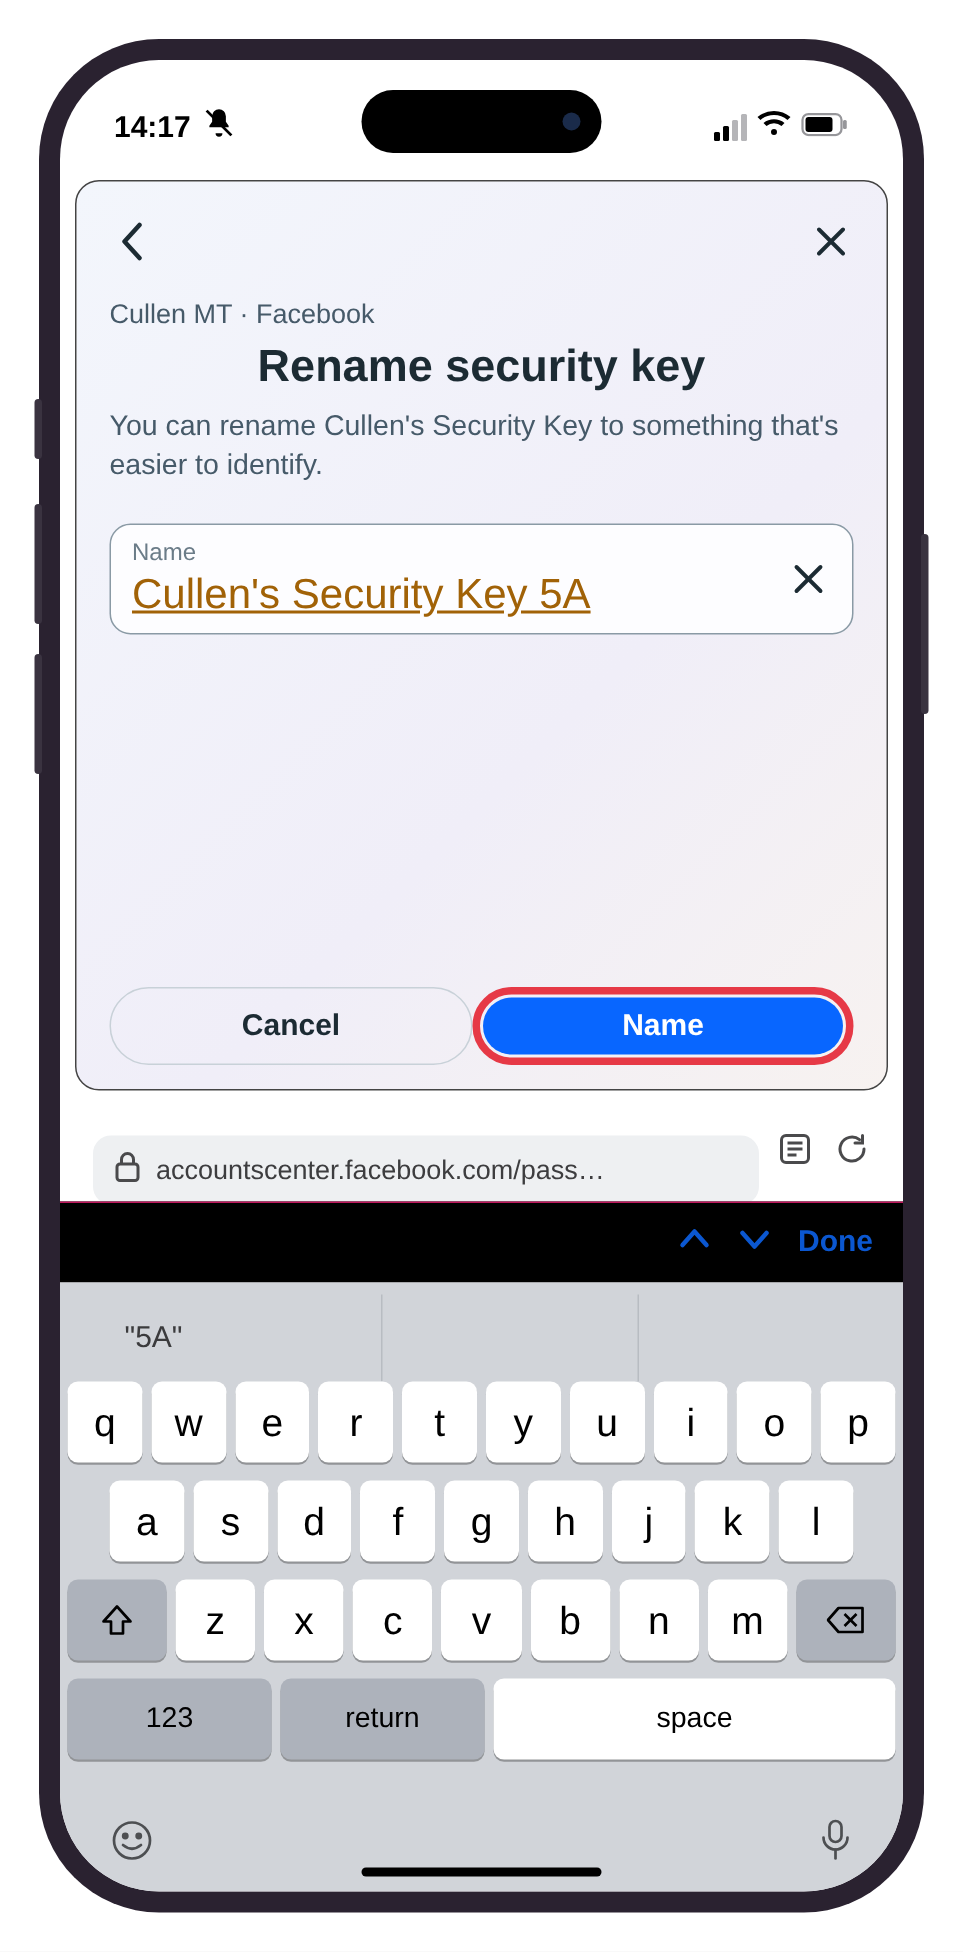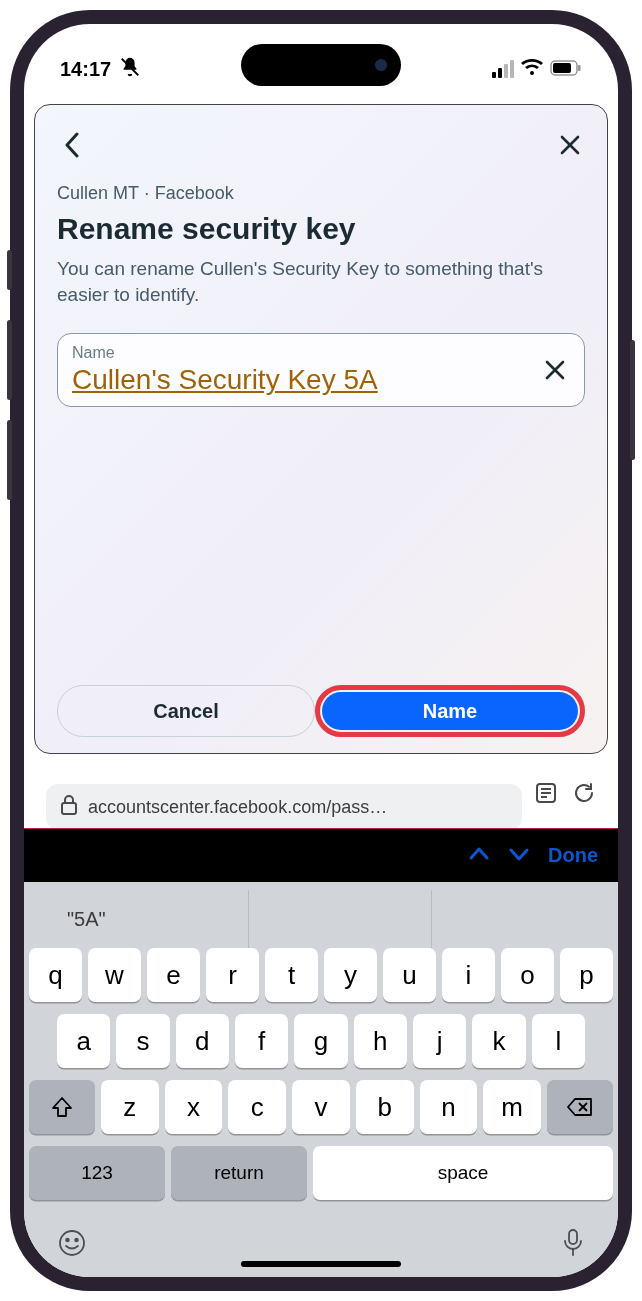--- a/index.html
+++ b/index.html
@@ -1,35 +1,35 @@
 <!DOCTYPE html>
 <html><head>
 <meta charset="utf-8">
 <style>
   * { box-sizing: border-box; margin: 0; padding: 0; font-family: -apple-system, BlinkMacSystemFont, "Segoe UI", Helvetica, Arial, sans-serif; }
   body { background: #f0f0f0; display: flex; justify-content: center; align-items: center; min-height: 1301px; }
-  .phone-wrap { width: 642px; height: 1301px; padding: 10px; background: #fff; }
+  .phone-wrap { width: 642px; height: 1301px; padding: 26px; background: #fff; }
   .phone { width: 100%; height: 100%; background: #2a2230; border-radius: 80px; padding: 14px; position: relative; }
   .screen { width: 100%; height: 100%; background: #fff; border-radius: 66px; overflow: hidden; position: relative; display: flex; flex-direction: column; }
   .notch { position: absolute; top: 20px; left: 50%; transform: translateX(-50%); width: 160px; height: 42px; background: #000; border-radius: 24px; z-index: 10; display:flex; align-items:center; justify-content:flex-end; padding-right:14px;}
   .notch .cam { width:12px; height:12px; border-radius:50%; background:#1a2b4a;}
   
   .status { height: 72px; display: flex; justify-content: space-between; align-items: center; padding: 18px 36px 0; font-size: 20px; font-weight: 600; color: #000; }
   .status .left { display: flex; align-items: center; gap: 8px; }
   .status .right { display: flex; align-items: center; gap: 6px; }
   .icon-bell { width: 22px; height: 22px; }
   .signal { display: flex; align-items: flex-end; gap: 2px; }
   .signal .bar { width: 4px; background: #b5b5b8; border-radius: 1px; }
   .signal .bar.on { background: #000; }
   
   .page { flex: 1; background: linear-gradient(135deg, #f3f6fc 0%, #f0eef8 60%, #f7f2f0 100%); border: 1px solid #444; border-radius: 16px; margin: 8px 10px 8px; padding: 20px 22px 16px; display: flex; flex-direction: column; position: relative; }
   .page-top { display: flex; justify-content: space-between; align-items: center; height: 40px; margin-bottom: 18px; }
   .chev, .xbtn { width: 30px; height: 30px; display:flex; align-items:center; justify-content:center; color:#1c2b33; }
   .breadcrumb { font-size: 18px; color: #465a69; font-weight: 500; margin-bottom: 8px; }
-  .title { font-size: 30px; font-weight: 700; color: #1c2b33; margin-bottom: 10px; }
+  .title { font-size: 30px; font-weight: 700; color: #1c2b33; margin-bottom: 10px; text-align: center; }
   .desc { font-size: 19px; color: #465a69; line-height: 1.35; margin-bottom: 26px; }
   .input-wrap { border: 1.5px solid #8a9aa5; border-radius: 14px; padding: 10px 14px; background: #fdfdff; display: flex; align-items: center; gap: 22px; }
   .input-inner { flex:1; display:flex; flex-direction:column; }
   .input-label { font-size: 16px; color: #6b7c88; margin-bottom: 2px; }
   .input-val { font-size: 28px; color: #a16207; border:none; outline:none; background:transparent; width:100%; font-family:inherit;text-decoration:underline; }
   .input-x { width:30px; height:30px; display:flex; align-items:center; justify-content:center; }
   .btn-row { margin-top: auto; display: flex; padding-top: 20px; }
   .btn { flex:1; height: 52px; border-radius: 28px; font-size: 20px; font-weight: 600; display:flex; align-items:center; justify-content:center; cursor:pointer; }
   .btn-cancel { background: transparent; border: 1.5px solid #c8d1d8; color: #1c2b33; }
   .btn-save-wrap { flex:1; border: 5px solid #e63946; border-radius: 34px; padding: 2px; }
@@ -49,21 +49,21 @@
   .suggest .cell { flex:1; display:flex; align-items:center; justify-content:center; font-size:20px; color:#3b3b3d; border-right:1px solid #b8bcc2; }
   .suggest .cell:last-child { border-right:none; }
   .suggest .cell:first-child { justify-content:flex-start; padding-left:38px; }
   .krow { display:flex; gap:6px; margin-bottom:12px; justify-content:center; }
   .key { background:#fff; border-radius:7px; height:54px; display:flex; align-items:center; justify-content:center; font-size:26px; color:#000; box-shadow: 0 1.5px 0 rgba(0,0,0,0.3); }
   .krow1 .key { flex:1; }
   .krow2 { padding: 0 28px; }
   .krow2 .key { flex:1; }
   .krow3 .key { flex:1; }
   .key-fn { background:#adb2bb; flex: 0 0 66px !important; }
-  .krow4 { display:flex; gap:6px; margin-bottom:17px;justify-content:center; }
+  .krow4 { display:flex; gap:6px; margin-bottom:28px;justify-content:center; }
   .key-123 { background:#adb2bb; flex:0 0 136px; font-size:19px; }
   .key-space { background:#fff; flex:1; font-size:19px; }
   .key-return { background:#adb2bb; flex:0 0 136px; font-size:19px; }
   .kbd-bottom { height:60px; display:flex; justify-content:space-between; align-items:center; padding:0 28px 4px; }
   .home-ind { position:absolute; bottom:10px; left:50%; transform:translateX(-50%); width:160px; height:6px; background:#000; border-radius:4px; }
   
   .side-btn { position:absolute; background:#3a3340; border-radius:3px; }
   .sb-left1 { left:-3px; top:240px; width:5px; height:40px; }
   .sb-left2 { left:-3px; top:310px; width:5px; height:80px; }
   .sb-left3 { left:-3px; top:410px; width:5px; height:80px; }

